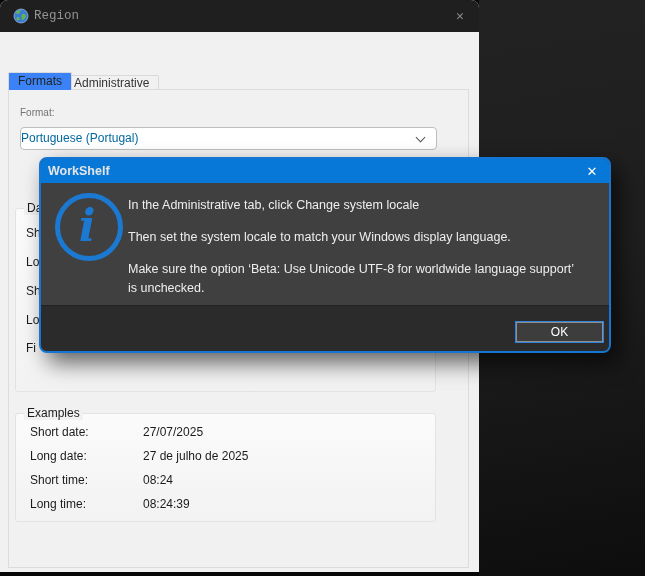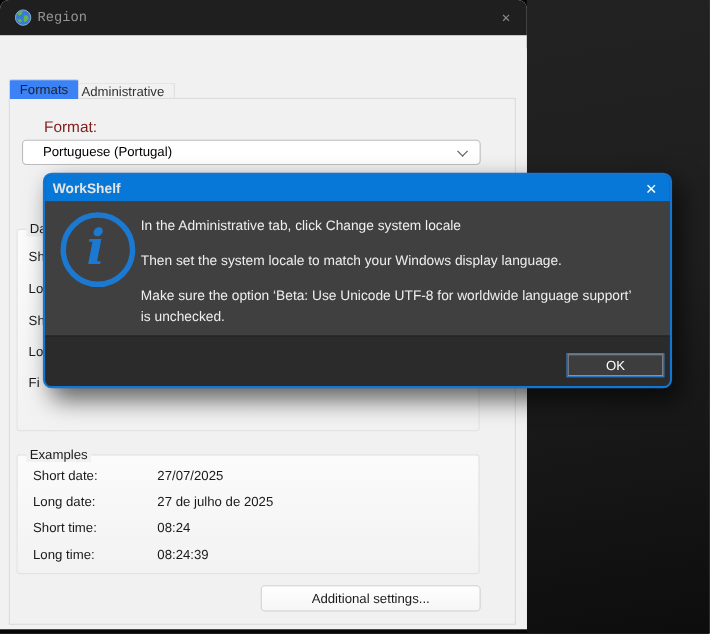--- a/index.html
+++ b/index.html
@@ -24,24 +24,24 @@
   
   .tab{position:absolute;font-size:12px;color:#222;border:1px solid #d9d9d9;
     background:#f1f1f1;padding:0 9px;box-sizing:border-box;}
   .tab.selected{left:8px;top:40px;height:18px;line-height:17px;background:#3b82f6;
     border-bottom:none;z-index:3;border-radius:2px 2px 0 0;}
   .tab.unselected{left:64px;top:43px;height:15px;line-height:14px;border-bottom:none;
     z-index:1;border-radius:2px 2px 0 0;color:#333;}
   .tab-page{position:absolute;left:8px;top:57px;width:461px;height:479px;
     border:1px solid #dcdcdc;background:#f1f1f1;box-sizing:border-box;z-index:2;}
 
-  .form-label{position:absolute;left:20px;top:75px;font-size:14px;color:#7f1d1d;z-index:4;margin-left:20px;}
+  .form-label{position:absolute;left:20px;top:75px;font-size:10px;color:#737373;z-index:4;}
   .combobox{position:absolute;left:20px;top:95px;width:417px;height:23px;box-sizing:border-box;
     background:#ffffff;border:1px solid #bdbdbd;border-radius:4px;z-index:4;
-    font-size:12px;color:#000000;line-height:21px;padding-left:18px;}
+    font-size:12px;color:#0369a1;line-height:21px;padding-left:0;}
   .combo-chevron{position:absolute;right:11px;top:6px;width:8px;height:8px;}
   .combo-chevron:before{content:"";position:absolute;left:0;top:0;width:6px;height:6px;
     border-right:1.3px solid #555;border-bottom:1.3px solid #555;transform:rotate(45deg);}
 
   
   .groupbox{position:absolute;border:1px solid #e3e3e3;border-radius:3px;box-sizing:border-box;
     background:linear-gradient(180deg,#fbfbfb 0%,#f2f2f2 100%);z-index:4;}
   .groupbox.datetime{left:15px;top:176px;width:421px;height:184px;}
   .groupbox.examples{left:15px;top:381px;width:421px;height:109px;}
   .group-label{position:absolute;font-size:12px;color:#1b1b1b;background:#f1f1f1;
@@ -136,21 +136,20 @@
 
       <div class="ex-label" style="top:417px">Long date:</div>
       <div class="ex-value" style="top:417px">27 de julho de 2025</div>
 
       <div class="ex-label" style="top:441px">Short time:</div>
       <div class="ex-value" style="top:441px">08:24</div>
 
       <div class="ex-label" style="top:465px">Long time:</div>
       <div class="ex-value" style="top:465px">08:24:39</div>
 
-      <div class="win-btn btn-additional">Additional settings...</div>
 
     </div>
   </div>
 
   <div class="modal">
 
     <div class="modal-titlebar">
       <span class="modal-title">WorkShelf</span>
       <span class="modal-close">✕</span>
     </div>

